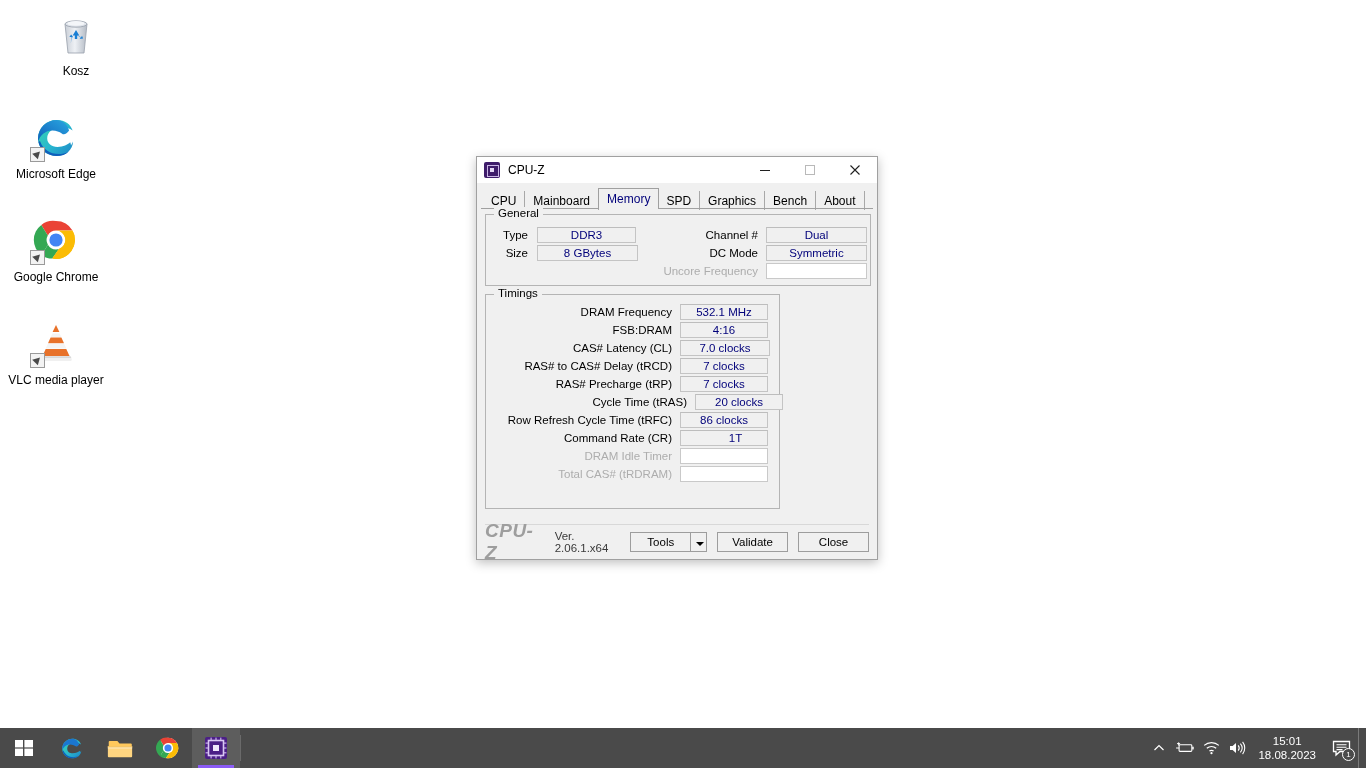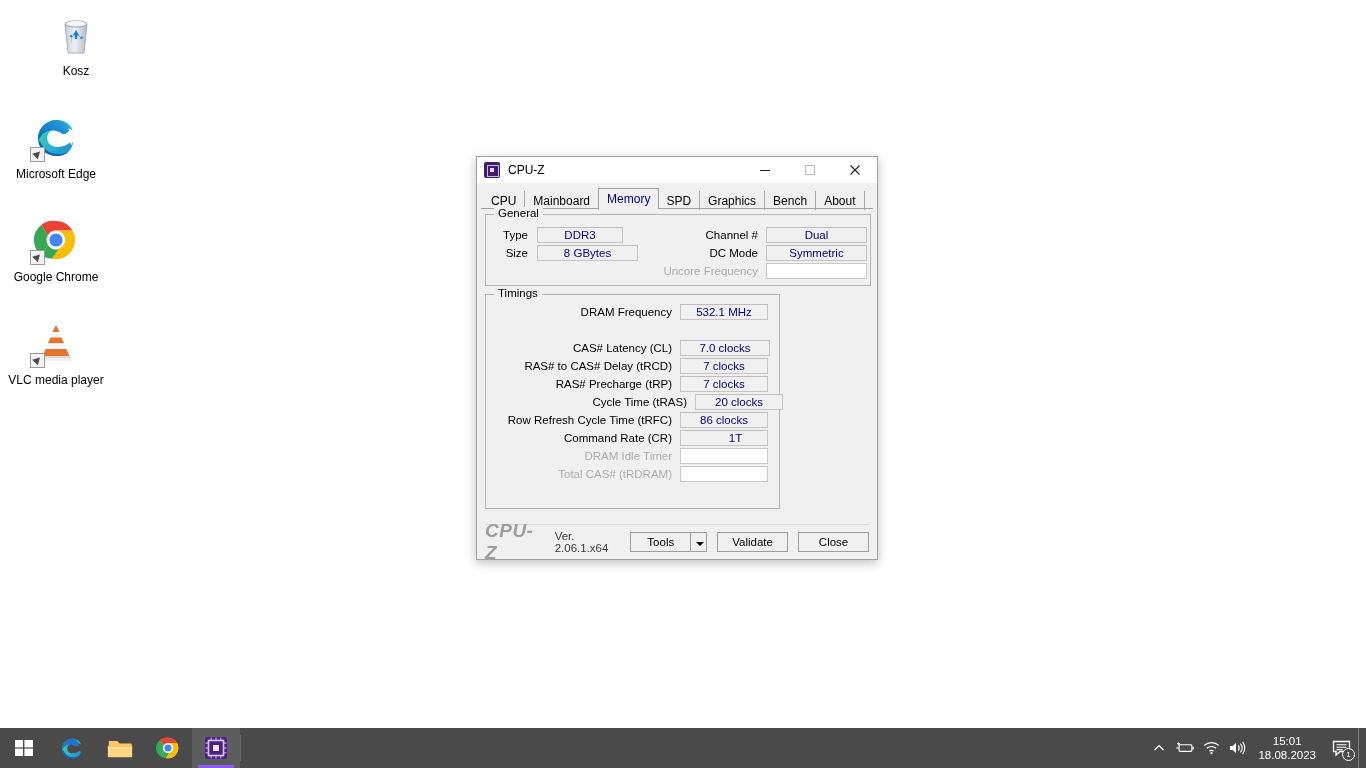--- a/index.html
+++ b/index.html
@@ -414,21 +414,21 @@
         <span>About</span>
       </div>
   </div>
   <div id="tabline"></div>
 
   <div class="groupbox" style="left:8px; top:57px; width:386px; height:72px;">
     <div class="gb-legend">General</div>
 
     <div class="row" style="left:4px; top:12px;">
       <div class="lbl" style="width:38px;">Type</div>
-      <div class="fld" style="width:86px; margin-left:9px;">DDR3</div>
+      <div class="fld" style="width:99px; margin-left:9px;">DDR3</div>
     </div>
     <div class="row" style="left:4px; top:30px;">
       <div class="lbl" style="width:38px;">Size</div>
       <div class="fld" style="width:101px; margin-left:9px;">8 GBytes</div>
     </div>
 
     <div class="row" style="left:182px; top:12px;">
       <div class="lbl" style="width:90px;">Channel #</div>
       <div class="fld" style="width:101px; margin-left:8px;">Dual</div>
     </div>
@@ -441,20 +441,24 @@
       <div class="fld empty" style="width:101px; margin-left:8px;"></div>
     </div>
   </div>
 
   <div class="groupbox" style="left:8px; top:137px; width:295px; height:215px;">
     <div class="gb-legend">Timings</div>
 
     <div class="row" style="left:4px; top:9px; width:286px;">
       <div class="lbl" style="width:182px;">DRAM Frequency</div>
       <div class="fld" style="width:88px; margin-left:8px;">532.1 MHz</div>
+    </div>
+    <div class="row" style="left:4px; top:27px; width:286px;">
+      <div class="lbl" style="width:182px;">FSB:DRAM</div>
+      <div class="fld" style="width:88px; margin-left:8px;">4:16</div>
     </div>
     <div class="row" style="left:4px; top:45px; width:286px;">
       <div class="lbl" style="width:182px;">CAS# Latency (CL)</div>
       <div class="fld" style="width:90px; margin-left:8px;">7.0 clocks</div>
     </div>
     <div class="row" style="left:4px; top:63px; width:286px;">
       <div class="lbl" style="width:182px;">RAS# to CAS# Delay (tRCD)</div>
       <div class="fld" style="width:88px; margin-left:8px;">7 clocks</div>
     </div>
     <div class="row" style="left:4px; top:81px; width:286px;">

